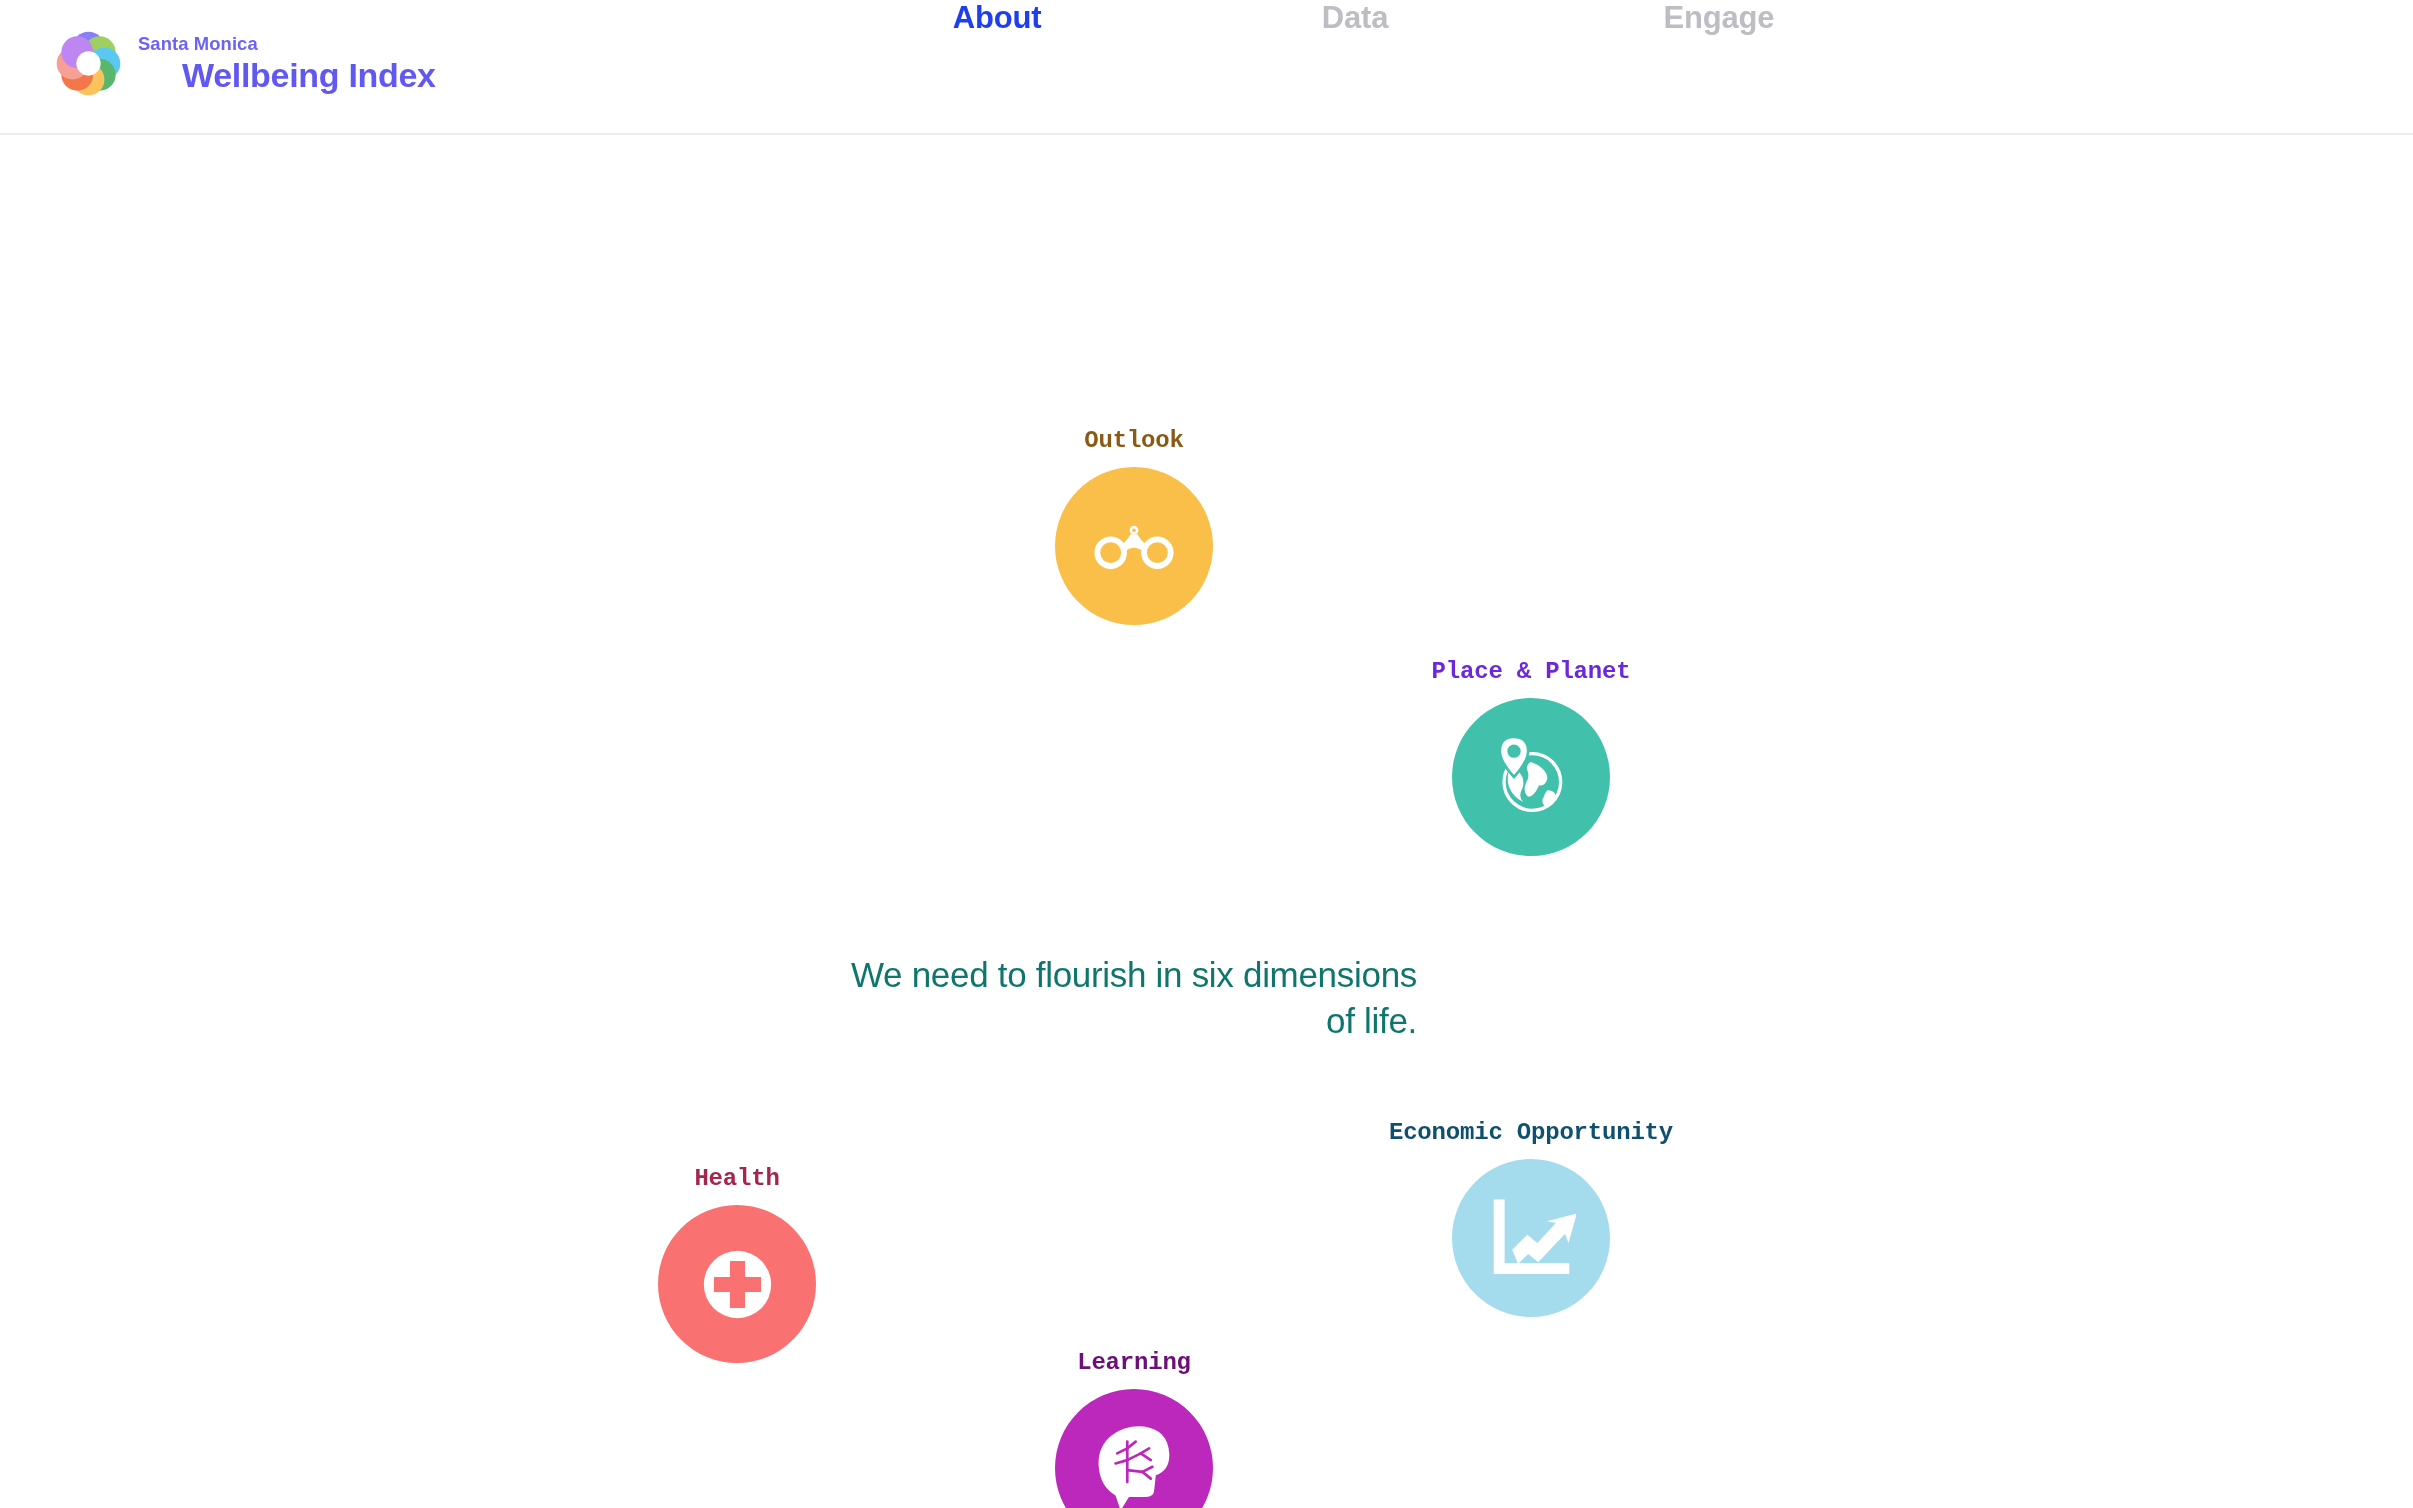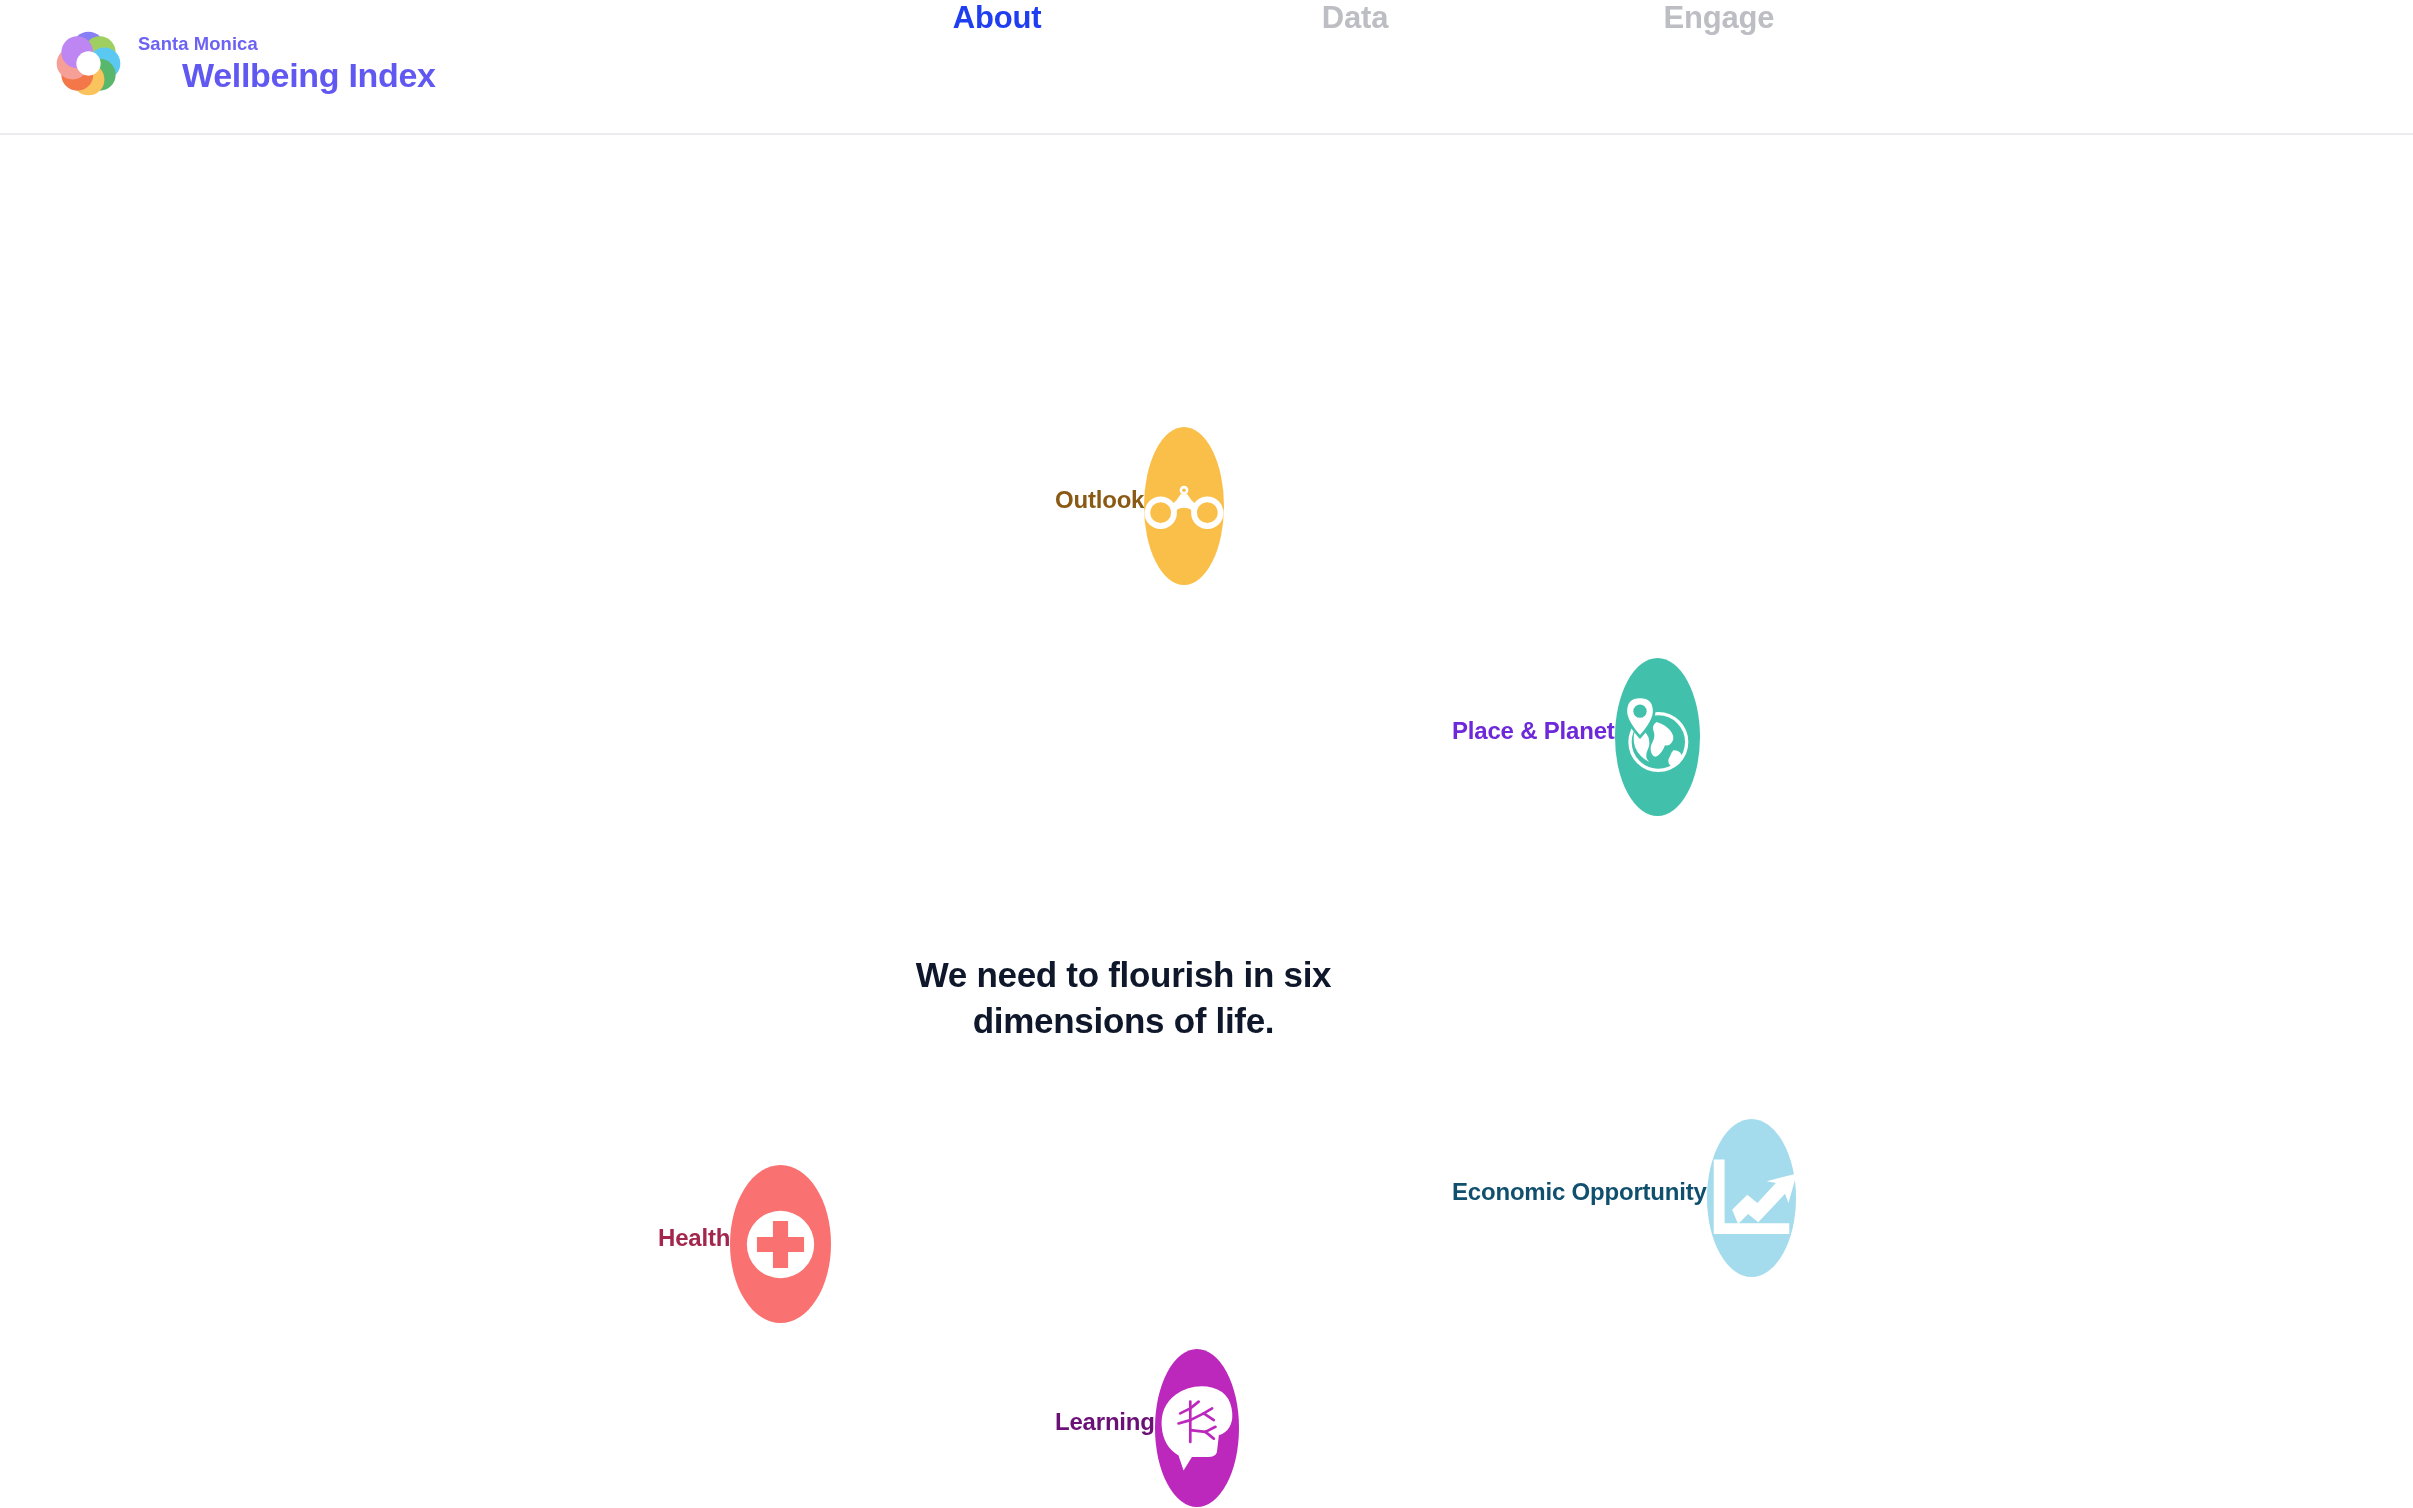--- a/index.html
+++ b/index.html
@@ -85,23 +85,24 @@
   .main {
     position: relative;
     width: 2413px;
     height: 1374px;
     background: #ffffff;
   }
 
   .dimension {
     position: absolute;
     display: flex;
-    flex-direction: row;
+    flex-direction: column;
     align-items: center;
     cursor: pointer;
+    font-family: Liberation Mono, monospace;
   }
 
   .dim-label {
     font-size: 24px;
     font-weight: 700;
     letter-spacing: -0.2px;
     line-height: 1.2;
     margin-bottom: 11.7px;
     white-space: nowrap;
   }
@@ -122,26 +123,26 @@
   .pos-place     { left: 1452px; top: 523px;  width: 158px; }
   .pos-health    { left: 658px;  top: 984px; width: 158px; margin-top: 46px; }
   .pos-economic  { left: 1452px; top: 984px; width: 158px; }
   .pos-learning  { left: 1055px; top: 1214px; width: 158px; }
 
   .headline {
     position: absolute;
     left: 830px;
     top: 817px;
     width: 587px;
-    text-align: center;
+    text-align: right;
     font-size: 35px;
-    font-weight: 700;
+    font-weight: 400;
     line-height: 1.32;
     letter-spacing: -0.3px;
-    color: #0f172a;
+    color: #0f766e;
   }
 </style>
 </head>
 <body>
 
 <div class="header">
 
   <div class="brand">
     <span class="brand-mark">
       <svg width="67" height="67" viewBox="0 0 80 80">

